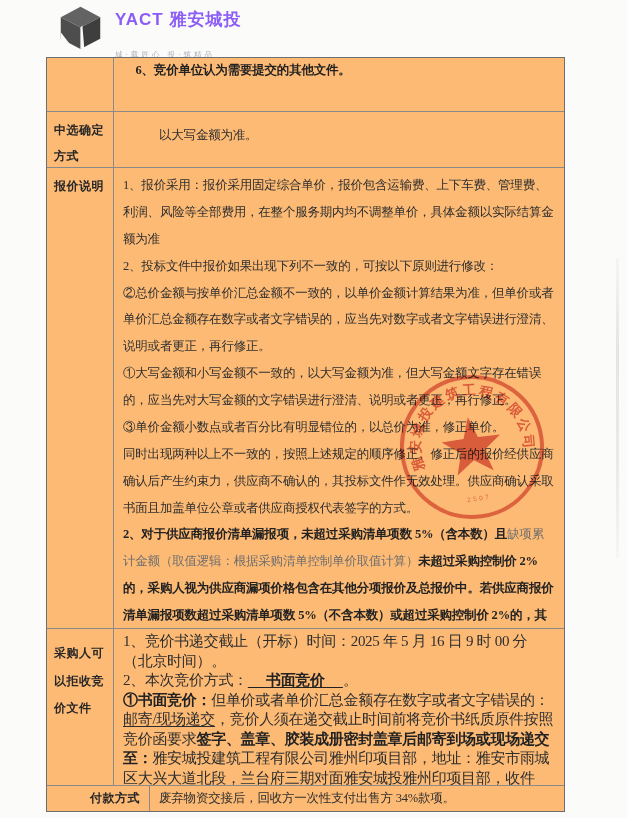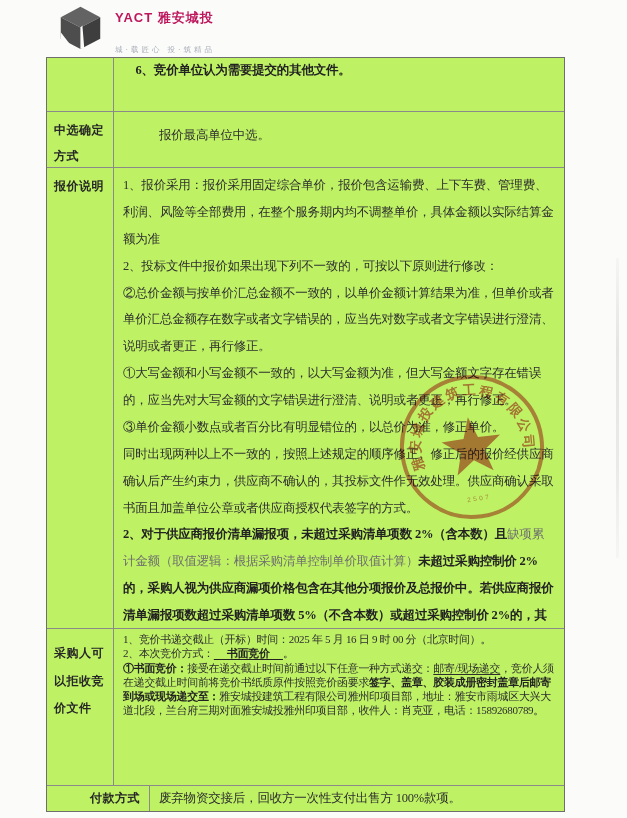--- a/index.html
+++ b/index.html
@@ -8,30 +8,30 @@
     background:#fbfbfa;
     font-family:"Liberation Serif","DejaVu Serif",serif;
     color:#2e2e2e;
   }
   
   .logo{position:absolute;left:57px;top:4px;display:flex;align-items:flex-start;}
   .cube{width:47px;height:47px;margin-right:11px;}
   .brandbox{padding-top:7px;}
   .brand{
     font-family:"Liberation Sans","DejaVu Sans",sans-serif;
-    font-size:13px;font-weight:bold;color:#be185d;letter-spacing:1px;line-height:1.1;
+    font-size:17px;font-weight:bold;color:#8b5cf6;letter-spacing:1px;line-height:1.1;
   }
   .tagline{
     font-family:"Liberation Sans","DejaVu Sans",sans-serif;
     font-size:7.5px;color:#a9aeb8;letter-spacing:3px;margin-top:20px;
   }
   
   .doc-table{
     position:absolute;left:46px;top:57px;width:519px;height:755px;
-    border:1px solid #6e6e6e;box-sizing:border-box;background:#bef264;
+    border:1px solid #6e6e6e;box-sizing:border-box;background:#fdba74;
   }
   .row{display:flex;box-sizing:border-box;overflow:hidden;}
   .row:not(:last-child){border-bottom:1px solid #8a8a8a;}
   .row:nth-child(1){height:54px;}
   .row:nth-child(2){height:56px;gap:36px;}
   .row:nth-child(3){height:461px;font-family:Liberation Serif, serif;}
   .row:nth-child(4){height:157px;}
   .row:nth-child(5){height:25px;margin-left:36px;}
   .cell-label{
     width:67px;flex:0 0 67px;border-right:1px solid #8a8a8a;box-sizing:border-box;
@@ -42,21 +42,21 @@
   .row:nth-child(5) .cell-label{padding-top:3px;line-height:1.5;}
   .cell-content{
     flex:1;box-sizing:border-box;padding:2px 8px 0 9px;overflow:hidden;
     font-size:12.5px;letter-spacing:-.2px;
   }
   .cell-content p{margin:0;}
   
   .row:nth-child(1) .cell-content{line-height:1.48;padding-top:3px;}
   .row:nth-child(2) .cell-content{line-height:1.6;padding-top:13px;}
   .row:nth-child(3) .cell-content{line-height:2.15;padding-top:4px;}
-  .row:nth-child(4) .cell-content{line-height:1.3;font-size:11px;letter-spacing:-.3px;padding-top:3px;}
+  .row:nth-child(4) .cell-content{line-height:1.3;font-size:15px;letter-spacing:-.3px;padding-top:3px;}
   .row:nth-child(5) .cell-content{line-height:1.5;padding-top:3px;}
   .ind1{text-indent:1em;}
   .ind2{text-indent:2em;}
   .b{font-weight:bold;color:#222;}
   .u{text-decoration:underline;text-underline-offset:2px;}
   .m{color:#6e6e6e;}
   
   .seal{
     position:absolute;left:391px;top:366px;width:162px;height:162px;
     pointer-events:none;mix-blend-mode:multiply;opacity:.88;filter:blur(.3px);
@@ -87,47 +87,47 @@
 <div class="doc-table" id="doc-table">
     <div class="row">
       <div class="cell-label"></div>
       <div class="cell-content">
         <p class="ind1"><span class="b">6、竞价单位认为需要提交的其他文件。</span></p>
       </div>
     </div>
     <div class="row">
       <div class="cell-label">中选确定方式</div>
       <div class="cell-content">
-        <p><span>报价最高单位中选。</span></p>
+        <p><span>以大写金额为准。</span></p>
       </div>
     </div>
     <div class="row">
       <div class="cell-label">报价说明</div>
       <div class="cell-content">
         <p><span>1、报价采用：报价采用固定综合单价，报价包含运输费、上下车费、管理费、利润、风险等全部费用，在整个服务期内均不调整单价，具体金额以实际结算金额为准</span></p>
         <p><span>2、投标文件中报价如果出现下列不一致的，可按以下原则进行修改：</span></p>
         <p><span>②总价金额与按单价汇总金额不一致的，以单价金额计算结果为准，但单价或者单价汇总金额存在数字或者文字错误的，应当先对数字或者文字错误进行澄清、说明或者更正，再行修正。</span></p>
         <p><span>①大写金额和小写金额不一致的，以大写金额为准，但大写金额文字存在错误的，应当先对大写金额的文字错误进行澄清、说明或者更正，再行修正。</span></p>
         <p><span>③单价金额小数点或者百分比有明显错位的，以总价为准，修正单价。</span></p>
         <p><span>同时出现两种以上不一致的，按照上述规定的顺序修正。修正后的报价经供应商确认后产生约束力，供应商不确认的，其投标文件作无效处理。供应商确认采取书面且加盖单位公章或者供应商授权代表签字的方式。</span></p>
-        <p><span class="b">2、对于供应商报价清单漏报项，未超过采购清单项数 2%（含本数）且</span><span class="m">缺项累计金额（取值逻辑：根据采购清单控制单价取值计算）</span><span class="b">未超过采购控制价 2%的，采购人视为供应商漏项价格包含在其他分项报价及总报价中。若供应商报价清单漏报项数超过采购清单项数 5%（不含本数）或超过采购控制价 2%的，其竞价文件无效。</span></p>
+        <p><span class="b">2、对于供应商报价清单漏报项，未超过采购清单项数 5%（含本数）且</span><span class="m">缺项累计金额（取值逻辑：根据采购清单控制单价取值计算）</span><span class="b">未超过采购控制价 2%的，采购人视为供应商漏项价格包含在其他分项报价及总报价中。若供应商报价清单漏报项数超过采购清单项数 5%（不含本数）或超过采购控制价 2%的，其竞价文件无效。</span></p>
       </div>
     </div>
     <div class="row">
       <div class="cell-label">采购人可以拒收竞价文件</div>
       <div class="cell-content">
         <p><span>1、竞价书递交截止（开标）时间：2025 年 5 月 16 日 9 时 00 分（北京时间）。</span></p>
         <p><span>2、本次竞价方式：</span><span class="b u">　 书面竞价 　</span><span>。</span></p>
-        <p><span class="b">①书面竞价：</span><span>接受在递交截止时间前通过以下任意一种方式递交：</span><span class="u">邮寄/现场递交</span><span>，竞价人须在递交截止时间前将竞价书纸质原件按照竞价函要求</span><span class="b">签字、盖章、胶装成册密封盖章后邮寄到场或现场递交至：</span><span>雅安城投建筑工程有限公司雅州印项目部，地址：雅安市雨城区大兴大道北段，兰台府三期对面雅安城投雅州印项目部，收件人：肖克亚，电话：15892680789。</span></p>
+        <p><span class="b">①书面竞价：</span><span>但单价或者单价汇总金额存在数字或者文字错误的：</span><span class="u">邮寄/现场递交</span><span>，竞价人须在递交截止时间前将竞价书纸质原件按照竞价函要求</span><span class="b">签字、盖章、胶装成册密封盖章后邮寄到场或现场递交至：</span><span>雅安城投建筑工程有限公司雅州印项目部，地址：雅安市雨城区大兴大道北段，兰台府三期对面雅安城投雅州印项目部，收件人：肖克亚，电话：15892680789。</span></p>
       </div>
     </div>
     <div class="row">
       <div class="cell-label">付款方式</div>
       <div class="cell-content">
-        <p><span>废弃物资交接后，回收方一次性支付出售方 100%款项。</span></p>
+        <p><span>废弃物资交接后，回收方一次性支付出售方 34%款项。</span></p>
       </div>
     </div>
   </div>
 
 <svg class="seal" viewBox="0 0 162 162" aria-hidden="true">
   <g transform="rotate(-8 81 81)">
     <circle cx="81" cy="81" r="70" fill="none" stroke="#d15555" stroke-width="4" opacity=".8"></circle>
     <path id="sealArc" d="M 32,98 A 52 52 0 1 1 130,98" fill="none"></path>
     <text fill="#cf4f4f" font-size="13.5" font-weight="bold" font-family="'Liberation Serif','DejaVu Serif',serif" opacity=".85">
       <textPath href="#sealArc" startOffset="2" textLength="188" lengthAdjust="spacing" id="seal-company">雅安城投建筑工程有限公司</textPath>

